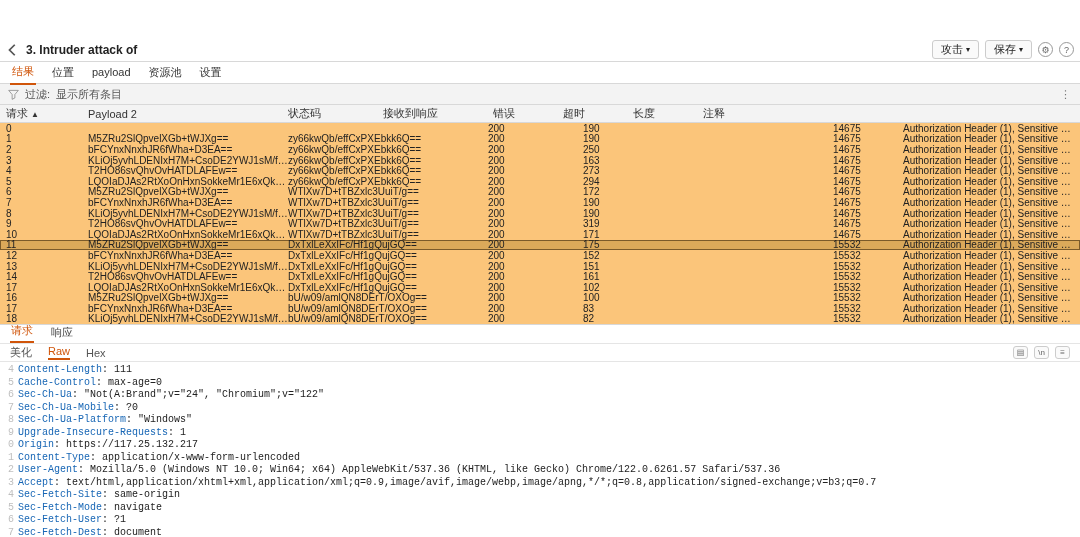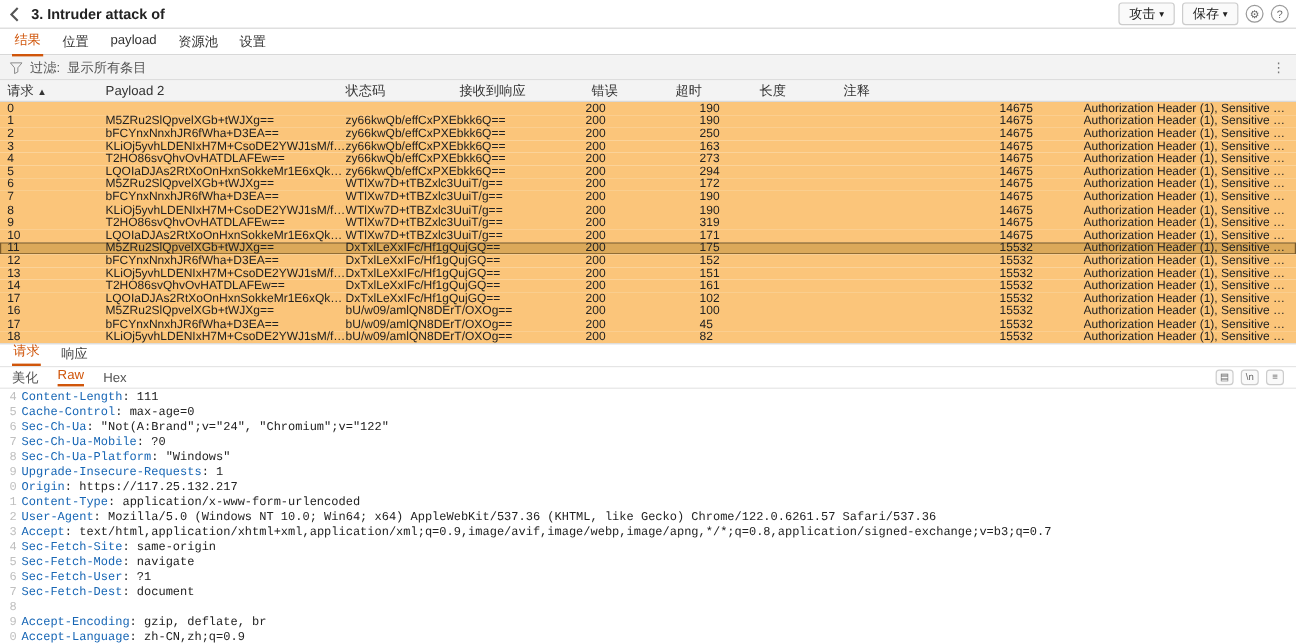--- a/index.html
+++ b/index.html
@@ -1,17 +1,17 @@
 <!DOCTYPE html>
 <html><head>
 <meta charset="utf-8">
 <style>
   * { box-sizing: border-box; margin: 0; padding: 0; }
   body { font-family: "Segoe UI", Arial, sans-serif; font-size: 11px; color: #222; background: #fff; width: 1080px; height: 537px; overflow: hidden; }
-  .titlebar { display: flex; align-items: center; height: 24px; padding: 0 6px; border-bottom: 1px solid #d8d8d8; }
+  .titlebar { display: flex; align-items: center; height: 24px; padding: 0 6px; border-bottom: 1px solid #d8d8d8; margin-top: 38px; }
   .back-icon { width: 14px; height: 14px; margin-right: 6px; cursor: pointer; }
   .title { font-weight: 600; font-size: 12px; }
   .title-right { margin-left: auto; display: flex; align-items: center; gap: 6px; }
   .small-btn { border: 1px solid #ccc; border-radius: 3px; padding: 1px 8px; background: #fafafa; font-size: 11px; cursor: pointer; display: flex; align-items: center; gap: 3px; justify-content: space-between; }
   .caret { font-size: 8px; }
   .circ-icon { width: 15px; height: 15px; border: 1px solid #999; border-radius: 50%; display: flex; align-items: center; justify-content: center; font-size: 9px; color: #666; cursor: pointer; }
 
   .tabs { display: flex; gap: 14px; padding: 0 10px; border-bottom: 1px solid #d8d8d8; height: 22px; align-items: center; font-size: 11px; }
   .tab { padding: 3px 2px 4px; cursor: pointer; color: #333; }
   .tab.active { color: #d0550a; border-bottom: 2px solid #d0550a; font-weight: 500; }
@@ -288,21 +288,21 @@
         <div class="col-err"></div>
         <div class="col-to"></div>
         <div class="col-len">15532</div>
         <div class="col-note">Authorization Header (1), Sensitive Field (2)</div>
       </div>
       <div class="row">
         <div class="col-req">17</div>
         <div class="col-p1">bFCYnxNnxhJR6fWha+D3EA==</div>
         <div class="col-p2">bU/w09/amlQN8DErT/OXOg==</div>
         <div class="col-st">200</div>
-        <div class="col-rx">45</div>
+        <div class="col-rx">83</div>
         <div class="col-err"></div>
         <div class="col-to"></div>
         <div class="col-len">15532</div>
         <div class="col-note">Authorization Header (1), Sensitive Field (2)</div>
       </div>
       <div class="row">
         <div class="col-req">18</div>
         <div class="col-p1">KLiOj5yvhLDENIxH7M+CsoDE2YWJ1sM/f1eyTAurrEo=</div>
         <div class="col-p2">bU/w09/amlQN8DErT/OXOg==</div>
         <div class="col-st">200</div>

